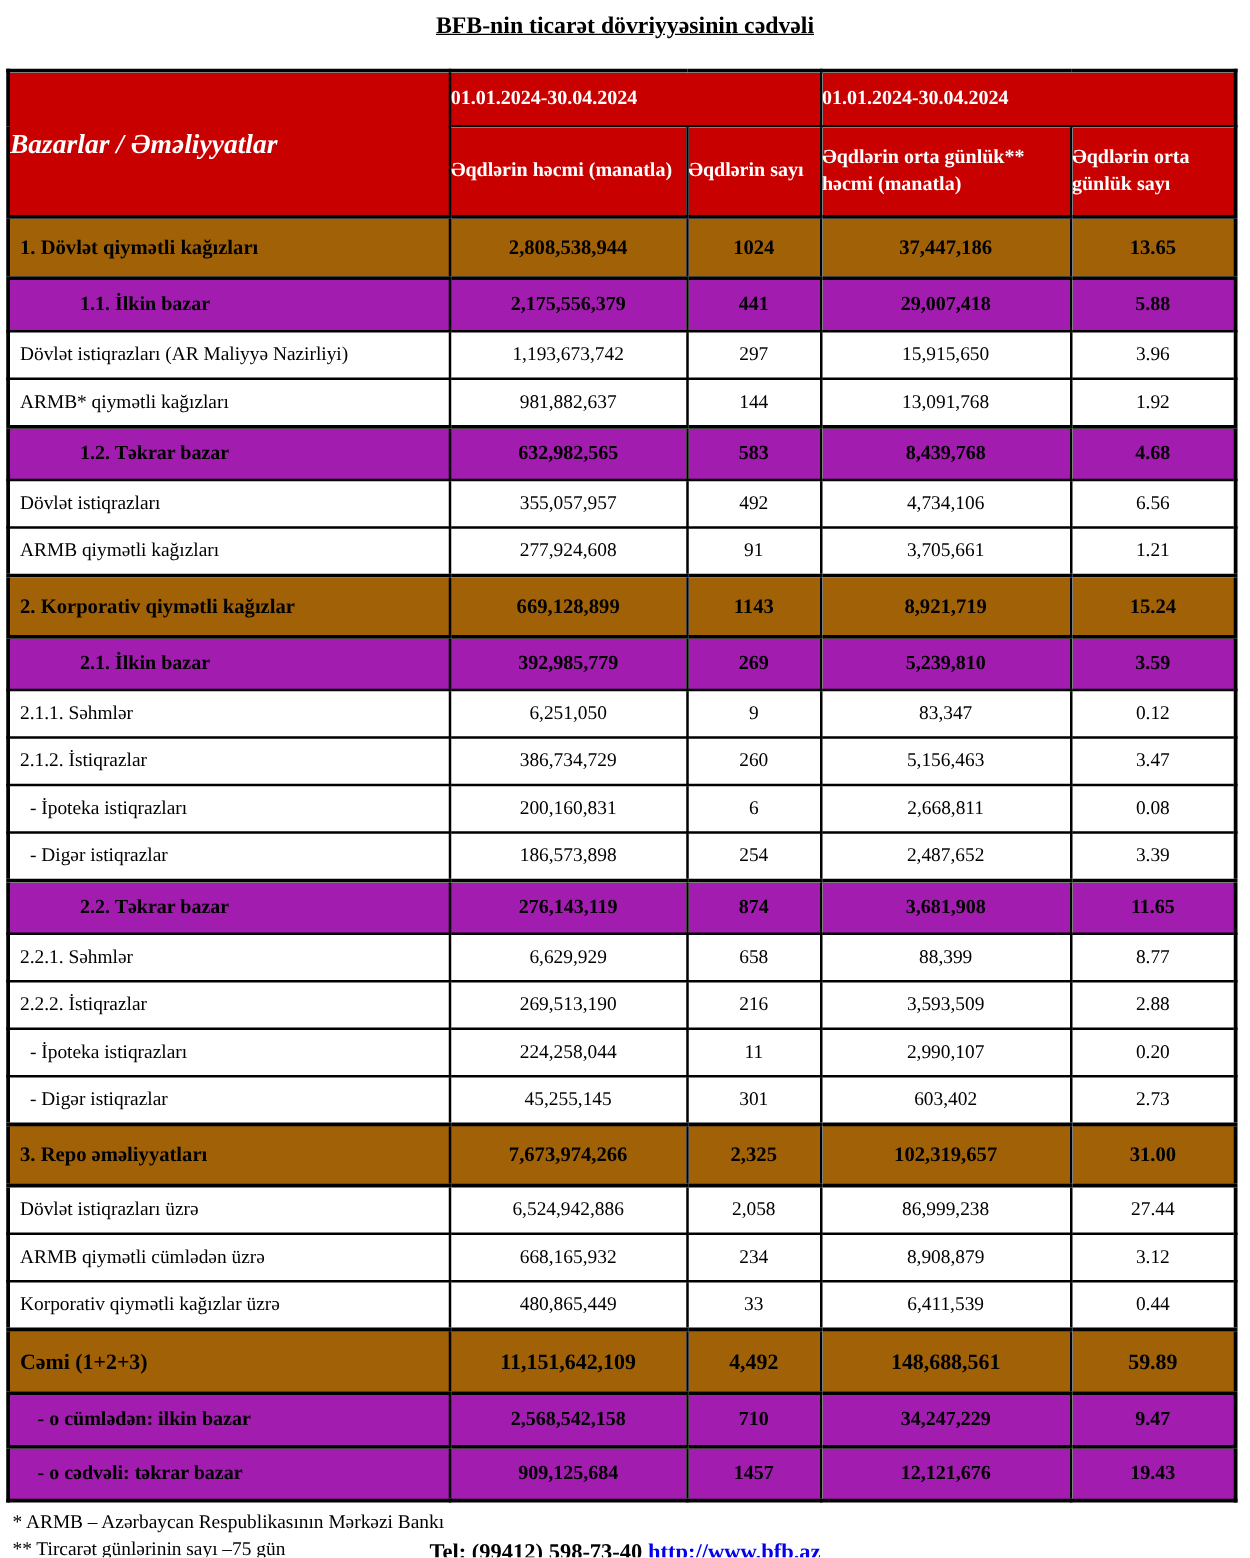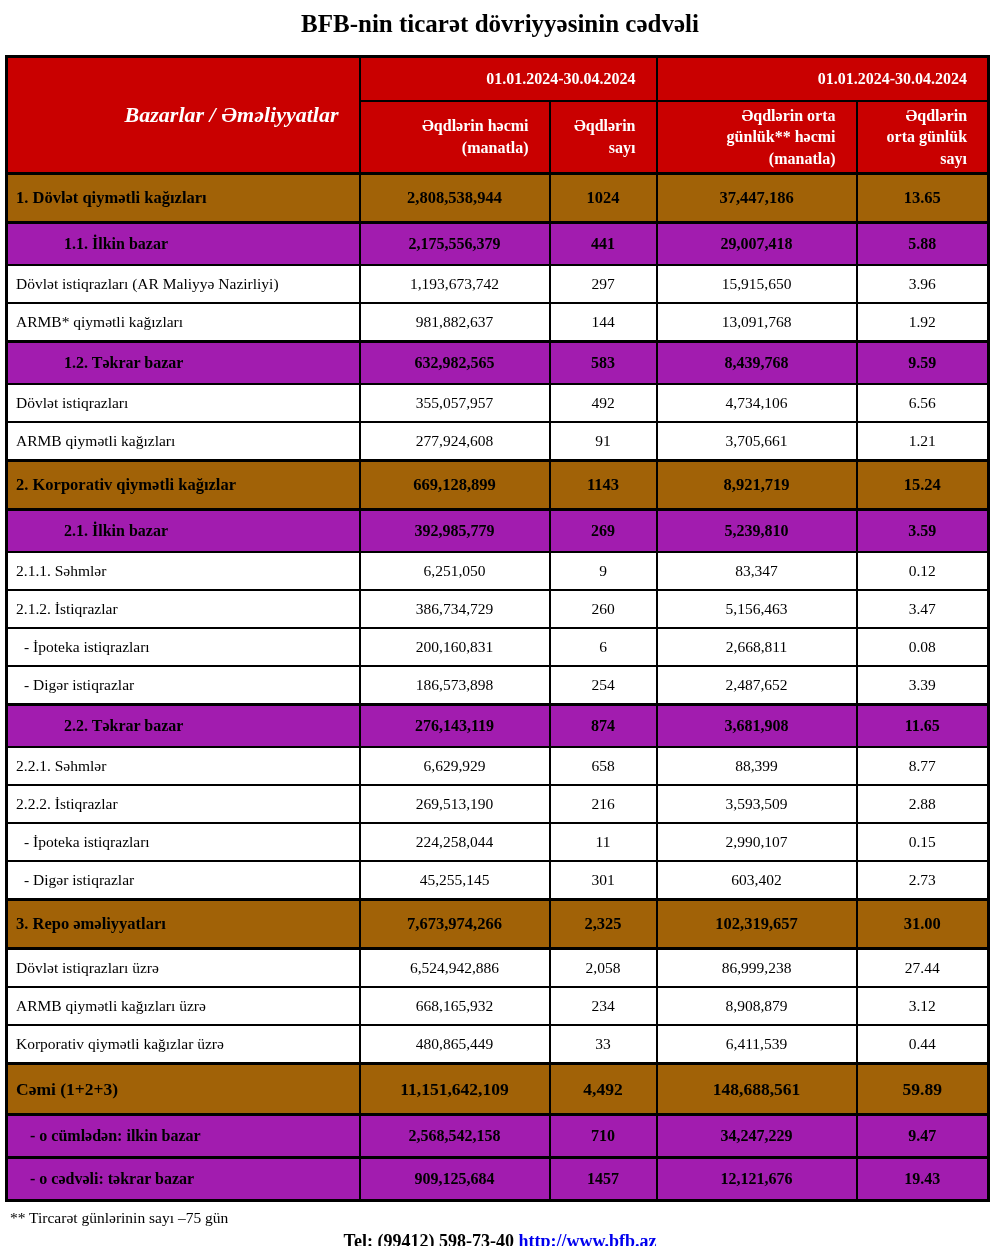--- a/index.html
+++ b/index.html
@@ -1,25 +1,25 @@
 <!DOCTYPE html>
 <html><head>
 <meta charset="utf-8">
 <style>
   html,body{margin:0;padding:0;background:#fff;}
   .page{position:relative;width:1000px;height:1246px;background:#fff;overflow:hidden;
         font-family:"Liberation Serif","DejaVu Serif",serif;color:#000;}
   .title{margin:0;padding-top:10px;height:45px;text-align:center;
-         font-size:25px;font-weight:bold;}
+         font-size:19px;font-weight:bold;text-decoration:underline;}
   table.tbl{border-collapse:collapse;table-layout:fixed;margin-left:5px;width:982px;
             border:3px solid #000;}
   .tbl th,.tbl td{border:2px solid #000;overflow:hidden;}
   
   .tbl thead th{background:#c90000;color:#fff;font-weight:bold;font-size:16px;
-                text-align:right;vertical-align:middle;padding:2px 20px;}
+                text-align:left;vertical-align:middle;padding:2px 0;}
   .tbl thead tr.h1 th{height:38px;}
   .tbl thead tr.h2 th{height:66px;line-height:1.35;}
   .tbl thead th.hlabel{font-size:22px;font-style:italic;}
   
   .tbl td{vertical-align:middle;padding:0 4px;font-size:15.5px;background:#fff;}
   .tbl td.val{text-align:center;}
   .tbl td.lbl{text-align:left;padding-left:8px;}
   tr.det td{height:36px;}
   tr.sub td{height:40px;background:#a21caf;font-weight:bold;font-size:16px;
             border-top-width:3px;}
@@ -92,21 +92,21 @@
         <td class="val">981,882,637</td>
         <td class="val">144</td>
         <td class="val">13,091,768</td>
         <td class="val">1.92</td>
       </tr>
       <tr class="sub">
         <td class="lbl ind1">1.2. Təkrar bazar</td>
         <td class="val">632,982,565</td>
         <td class="val">583</td>
         <td class="val">8,439,768</td>
-        <td class="val">9.59</td>
+        <td class="val">4.68</td>
       </tr>
       <tr class="det">
         <td class="lbl">Dövlət istiqrazları</td>
         <td class="val">355,057,957</td>
         <td class="val">492</td>
         <td class="val">4,734,106</td>
         <td class="val">6.56</td>
       </tr>
       <tr class="det">
         <td class="lbl">ARMB qiymətli kağızları</td>
@@ -176,21 +176,21 @@
         <td class="val">269,513,190</td>
         <td class="val">216</td>
         <td class="val">3,593,509</td>
         <td class="val">2.88</td>
       </tr>
       <tr class="det">
         <td class="lbl ind2">-  İpoteka istiqrazları</td>
         <td class="val">224,258,044</td>
         <td class="val">11</td>
         <td class="val">2,990,107</td>
-        <td class="val">0.15</td>
+        <td class="val">0.20</td>
       </tr>
       <tr class="det">
         <td class="lbl ind2">-  Digər istiqrazlar</td>
         <td class="val">45,255,145</td>
         <td class="val">301</td>
         <td class="val">603,402</td>
         <td class="val">2.73</td>
       </tr>
       <tr class="sec">
         <td class="lbl">3. Repo əməliyyatları</td>
@@ -200,21 +200,21 @@
         <td class="val">31.00</td>
       </tr>
       <tr class="det">
         <td class="lbl">Dövlət istiqrazları üzrə</td>
         <td class="val">6,524,942,886</td>
         <td class="val">2,058</td>
         <td class="val">86,999,238</td>
         <td class="val">27.44</td>
       </tr>
       <tr class="det">
-        <td class="lbl">ARMB qiymətli kağızları üzrə</td>
+        <td class="lbl">ARMB qiymətli cümlədən üzrə</td>
         <td class="val">668,165,932</td>
         <td class="val">234</td>
         <td class="val">8,908,879</td>
         <td class="val">3.12</td>
       </tr>
       <tr class="det">
         <td class="lbl">Korporativ qiymətli kağızlar üzrə</td>
         <td class="val">480,865,449</td>
         <td class="val">33</td>
         <td class="val">6,411,539</td>
@@ -238,20 +238,21 @@
         <td class="lbl ind3">-  o cədvəli: təkrar bazar</td>
         <td class="val">909,125,684</td>
         <td class="val">1457</td>
         <td class="val">12,121,676</td>
         <td class="val">19.43</td>
       </tr>
     </tbody>
   </table>
 
   <div class="footnotes">
+    <div>* ARMB – Azərbaycan Respublikasının Mərkəzi Bankı</div>
     <div>** Tircarət günlərinin sayı –75 gün</div>
   </div>
 
   <div class="footer">
     <span>Tel: (99412) 598-73-40 </span><span class="link">http://www.bfb.az</span>
   </div>
 
 </div>
 
 </body></html>

